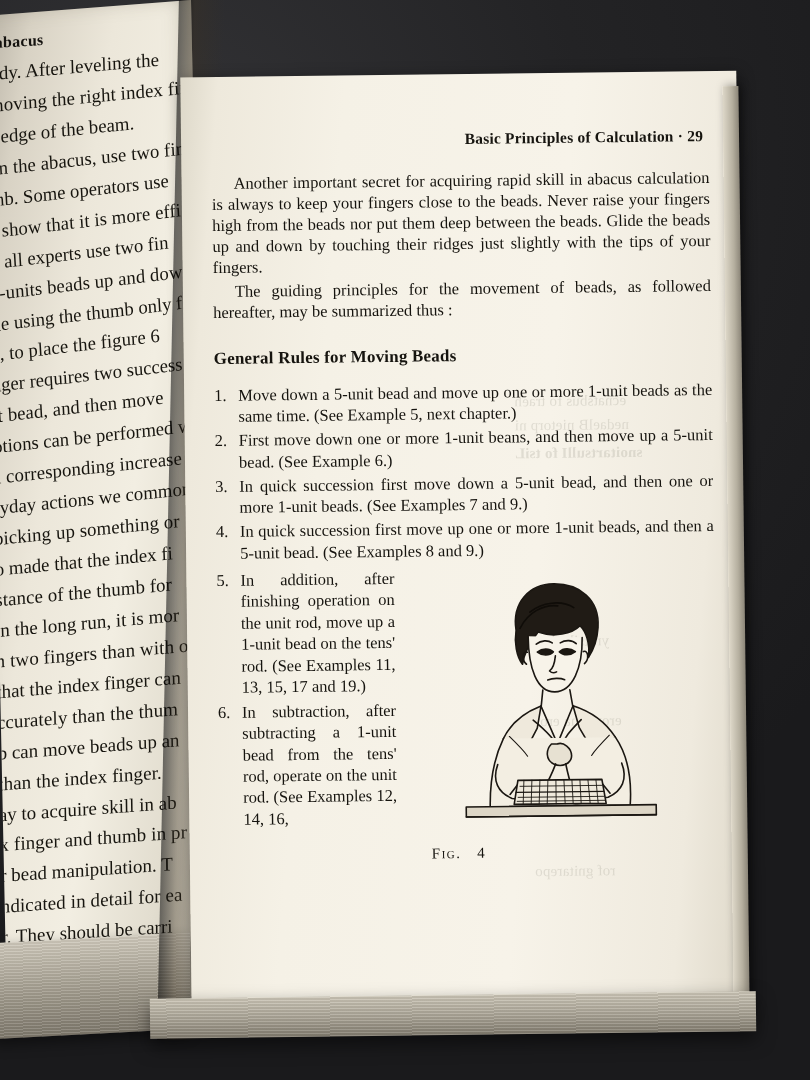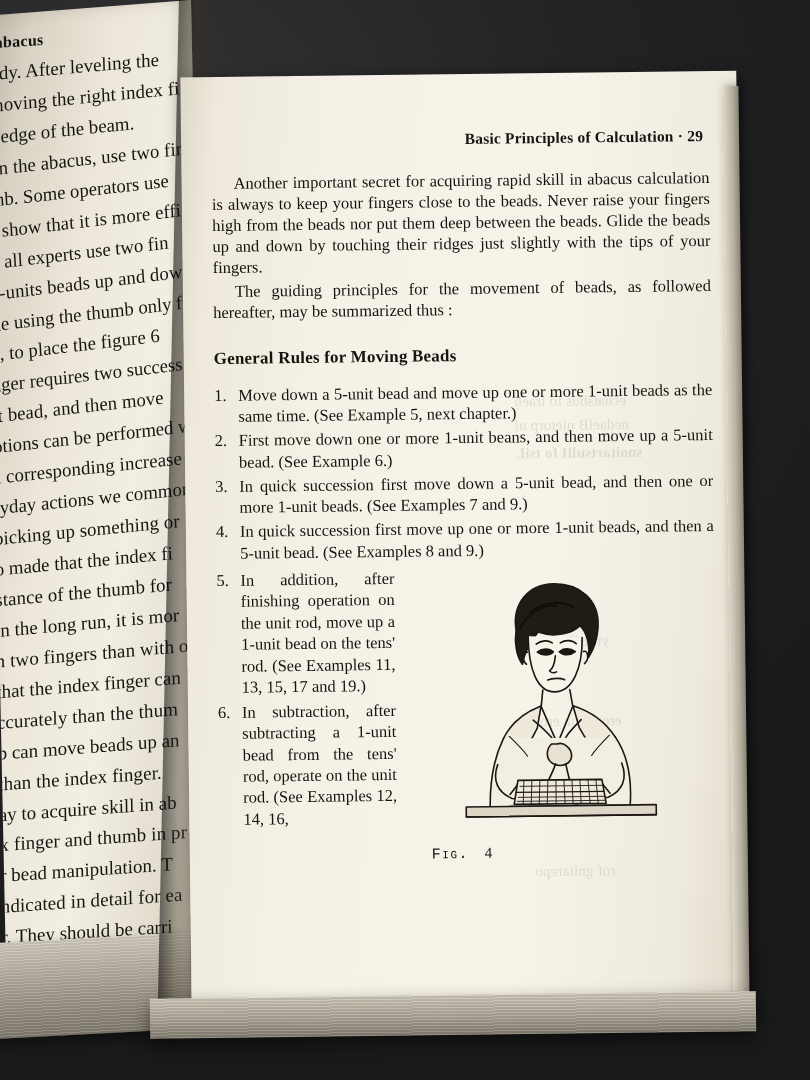--- a/index.html
+++ b/index.html
@@ -188,21 +188,21 @@
     width: 318px;
     text-align: center;
   }
   .fig-caption {
     font-size: 15px;
     letter-spacing: 1.5px;
     margin-top: 4px;
     text-align: left;
     padding-left: 34px;
   }
-  .fig-caption .small-caps { font-variant: small-caps; font-family: Liberation Mono, monospace; }
+  .fig-caption .small-caps { font-variant: small-caps; }
 
   
   .ghost {
     position: absolute;
     color: rgba(70,66,52,0.13);
     font-size: 15px;
     letter-spacing: 0.2px;
     white-space: nowrap;
     pointer-events: none;
     transform: scaleX(-1);

